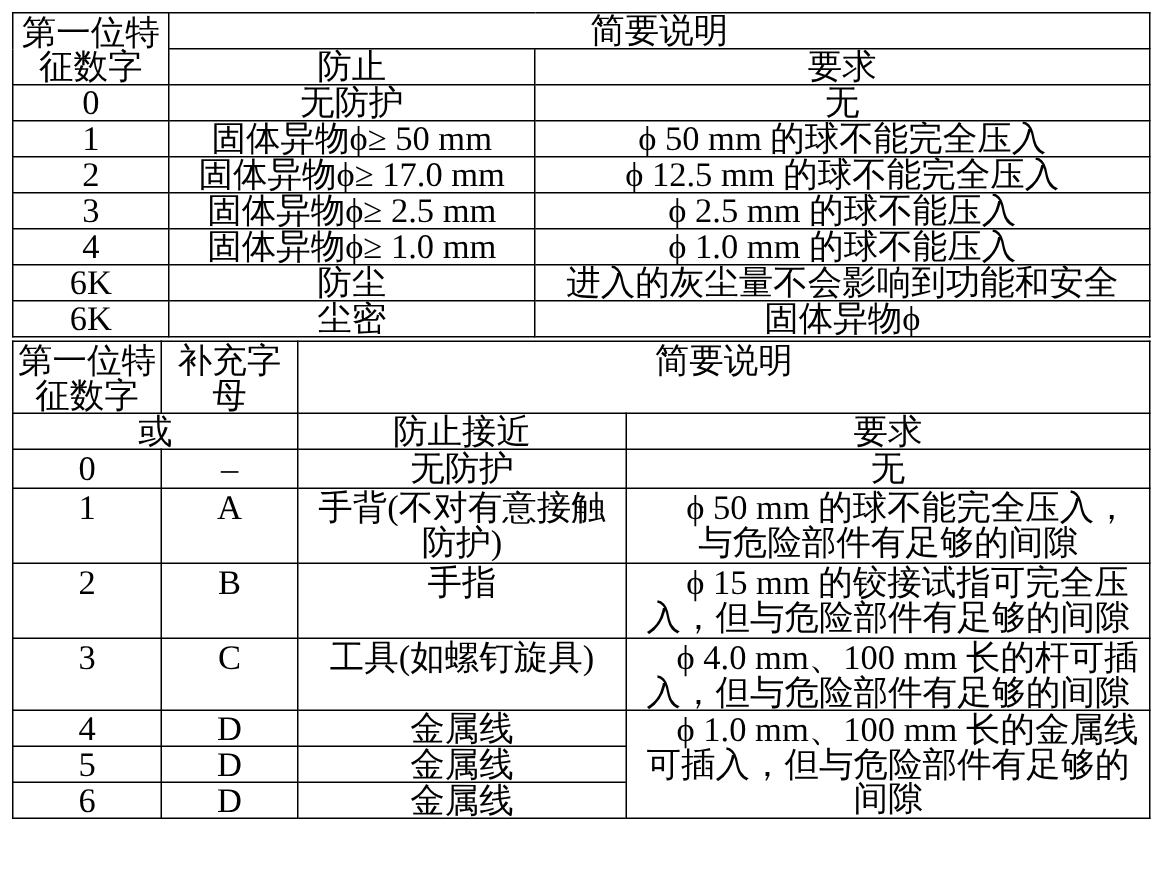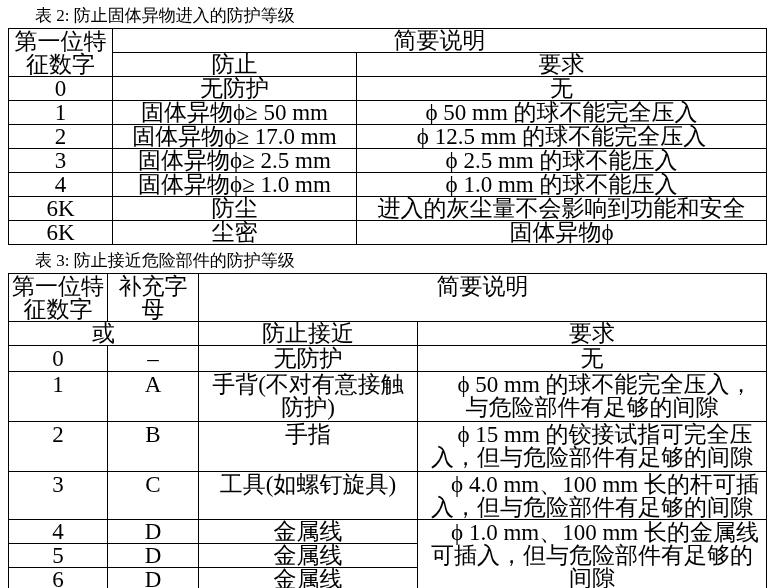--- a/index.html
+++ b/index.html
@@ -49,21 +49,20 @@
   tr.vtop td, td.vtop {
     vertical-align: top;
     padding-top: 1px;
   }
 </style>
 </head>
 <body>
 
 <div class="page">
 
-  <p class="caption">表 2:  防止固体异物进入的防护等级</p>
 
   <table class="doc">
     <colgroup>
       <col style="width:104px">
         <col style="width:244px">
         <col style="width:410px">
     </colgroup>
     <tbody>
       <tr style="height:22px">
         <td rowspan="2">
@@ -107,21 +106,20 @@
         <td>进入的灰尘量不会影响到功能和安全</td>
       </tr>
       <tr style="height:24px">
         <td>6K</td>
         <td>尘密</td>
         <td>固体异物ϕ</td>
       </tr>
     </tbody>
   </table>
 
-  <p class="caption second">表 3:  防止接近危险部件的防护等级</p>
 
   <table class="doc">
     <colgroup>
       <col style="width:99px">
         <col style="width:91px">
         <col style="width:219px">
         <col style="width:349px">
     </colgroup>
     <tbody>
       <tr style="height:46px" class="vtop">

